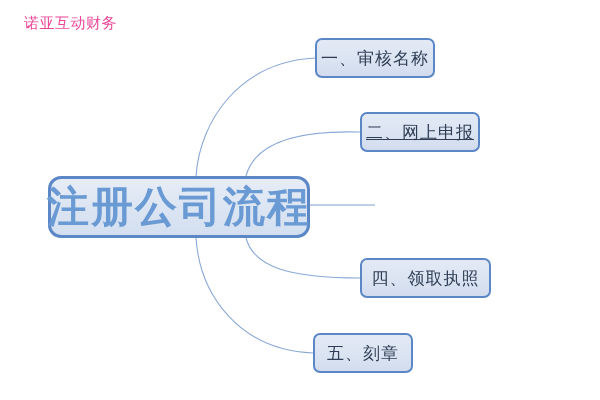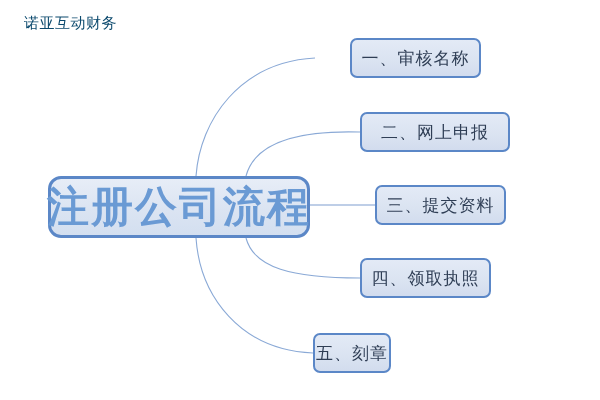--- a/index.html
+++ b/index.html
@@ -24,21 +24,21 @@
     left: 0;
     top: 0;
     width: 600px;
     height: 400px;
   }
   .watermark {
     position: absolute;
     left: 24px;
     top: 14px;
     font-size: 15px;
-    color: #0c4a6e;
+    color: #ec4899;
     letter-spacing: 0.5px;
     white-space: nowrap;
   }
   .node {
     position: absolute;
     box-sizing: border-box;
     display: flex;
     align-items: center;
     justify-content: center;
     white-space: nowrap;
@@ -60,25 +60,25 @@
   .branch-node {
     height: 40px;
     border: 2px solid #5b87c7;
     border-radius: 7px;
     background: linear-gradient(180deg, #e3eaf6 0%, #dae3f1 60%, #d2dcee 100%);
     color: #2f3e55;
     font-size: 17px;
     letter-spacing: 1px;
     z-index: 3;
   }
-  .b1 { left: 315px; top: 38px;  width: 131px; margin-left: 35px; }
-  .b2 { left: 360px; top: 112px; width: 150px; }
+  .b1 { left: 315px; top: 38px;  width: 120px; }
+  .b2 { left: 360px; top: 112px; width: 120px; text-decoration: underline; }
   .b3 { left: 375px; top: 185px; width: 131px; }
   .b4 { left: 360px; top: 258px; width: 131px; font-family: Liberation Mono, monospace; }
-  .b5 { left: 313px; top: 333px; width: 78px; font-family: Liberation Mono, monospace;  }
+  .b5 { left: 313px; top: 333px; width: 100px; font-family: Liberation Mono, monospace;  }
 </style>
 </head>
 <body>
 
 <div id="canvas">
 
   <svg id="connectors" viewBox="0 0 600 400" xmlns="http://www.w3.org/2000/svg">
     <g fill="none" stroke="#8aa9d6" stroke-width="1.1">
       <path d="M 196 176 C 200 120 240 62 315 58"></path>
       <path d="M 246 176 C 254 146 290 130 360 132"></path>
@@ -89,19 +89,18 @@
   </svg>
 
   <div class="watermark">诺亚互动财务</div>
 
   <div class="node central-node">注册公司流程</div>
 
   <div class="node branch-node b1">一、审核名称</div>
 
   <div class="node branch-node b2">二、网上申报</div>
 
-  <div class="node branch-node b3">三、提交资料</div>
 
   <div class="node branch-node b4">四、领取执照</div>
 
   <div class="node branch-node b5">五、刻章</div>
 
 </div>
 
 </body></html>

